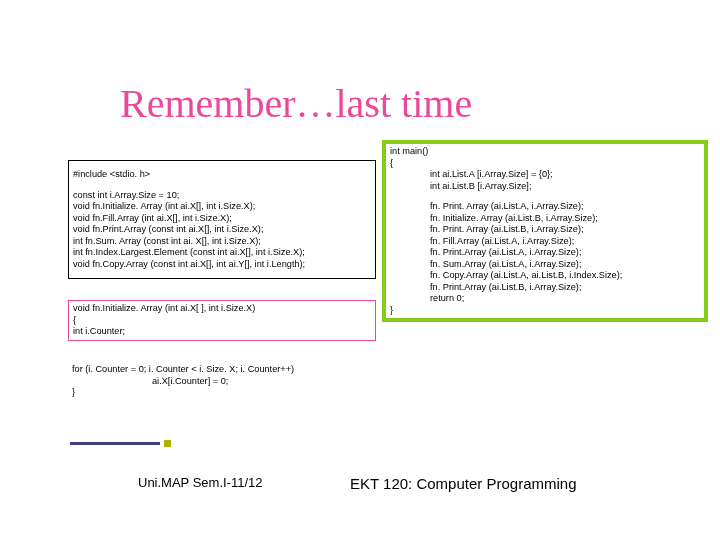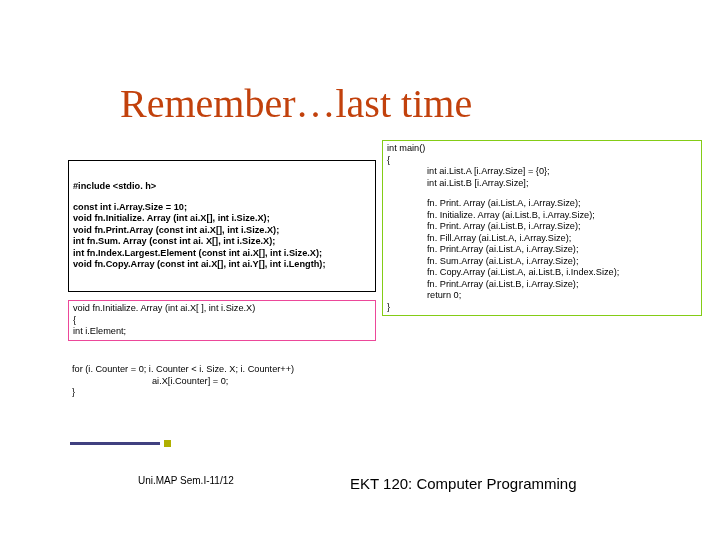--- a/index.html
+++ b/index.html
@@ -10,21 +10,21 @@
     font-family: "Tahoma", "Verdana", sans-serif;
     position: relative;
     overflow: hidden;
   }
   .slide-title {
     position: absolute;
     top: 80px;
     left: 120px;
     font-family: "Times New Roman", serif;
     font-size: 40px;
-    color: #c2410c;
+    color: #ec4899;
     font-weight: normal;
   }
   .accent-bar {
     position: absolute;
     left: 70px;
     top: 442px;
     width: 90px;
     height: 3px;
     background: #404080;
   }
@@ -35,26 +35,25 @@
     width: 7px;
     height: 7px;
     background: #b0b000;
   }
   .code-box-left {
     position: absolute;
     left: 68px;
     top: 160px;
     width: 298px;
     border: 1px solid #000;
-    padding: 20px 4px;
+    padding: 8px 4px;
     font-size: 9.2px;
     line-height: 1.25;
     font-family: "Tahoma", "Verdana", sans-serif;
     color: #000;
-    font-weight: bold;
   }
   .code-box-left-2 {
     position: absolute;
     left: 68px;
     top: 300px;
     width: 298px;
     border: 1px solid #ec4899;
     padding: 2px 4px;
     font-size: 9.2px;
     line-height: 1.25;
@@ -68,31 +67,31 @@
     padding: 2px 4px;
     font-size: 9.2px;
     line-height: 1.25;
     color: #000;
   }
   .code-box-right {
     position: absolute;
     left: 382px;
     top: 140px;
     width: 310px;
-    border: 1px solid #84cc16;
+    border: 4px solid #84cc16;
     padding: 2px 4px;
     font-size: 9.2px;
     line-height: 1.25;
     color: #000;
   }
   .footer-left {
     position: absolute;
     left: 138px;
     top: 475px;
-    font-size: 10px;
+    font-size: 13px;
     color: #000;
   }
   .footer-right {
     position: absolute;
     left: 350px;
     top: 475px;
     font-size: 15px;
     color: #000;
   }
   .indent1 { padding-left: 40px; display: block; }
@@ -101,30 +100,31 @@
 </head>
 <body>
 
 <div class="slide-title">Remember…last time</div>
 
 <div class="code-box-left">
   <div>#include &lt;stdio. h&gt;</div>
   <div class="blank"></div>
   <div>const int i.Array.Size = 10;</div>
   <div>void fn.Initialize. Array (int ai.X[], int i.Size.X);</div>
+  <div>void fn.Fill.Array (int ai.X[], int i.Size.X);</div>
   <div>void fn.Print.Array (const int ai.X[], int i.Size.X);</div>
   <div>int fn.Sum. Array (const int ai. X[], int i.Size.X);</div>
   <div>int fn.Index.Largest.Element (const int ai.X[], int i.Size.X);</div>
   <div>void fn.Copy.Array (const int ai.X[], int ai.Y[], int i.Length);</div>
 </div>
 
 <div class="code-box-left-2">
   <div>void fn.Initialize. Array (int ai.X[ ], int i.Size.X)</div>
   <div>{</div>
-  <div>int i.Element;</div>
+  <div>int i.Counter;</div>
 </div>
 
 <div class="code-box-left-3">
   <div>for (i. Counter = 0; i. Counter &lt; i. Size. X; i. Counter++)</div>
   <div style="padding-left:80px">ai.X[i.Counter] = 0;</div>
   <div>}</div>
 </div>
 
 <div class="code-box-right">
   <div>int main()</div>

